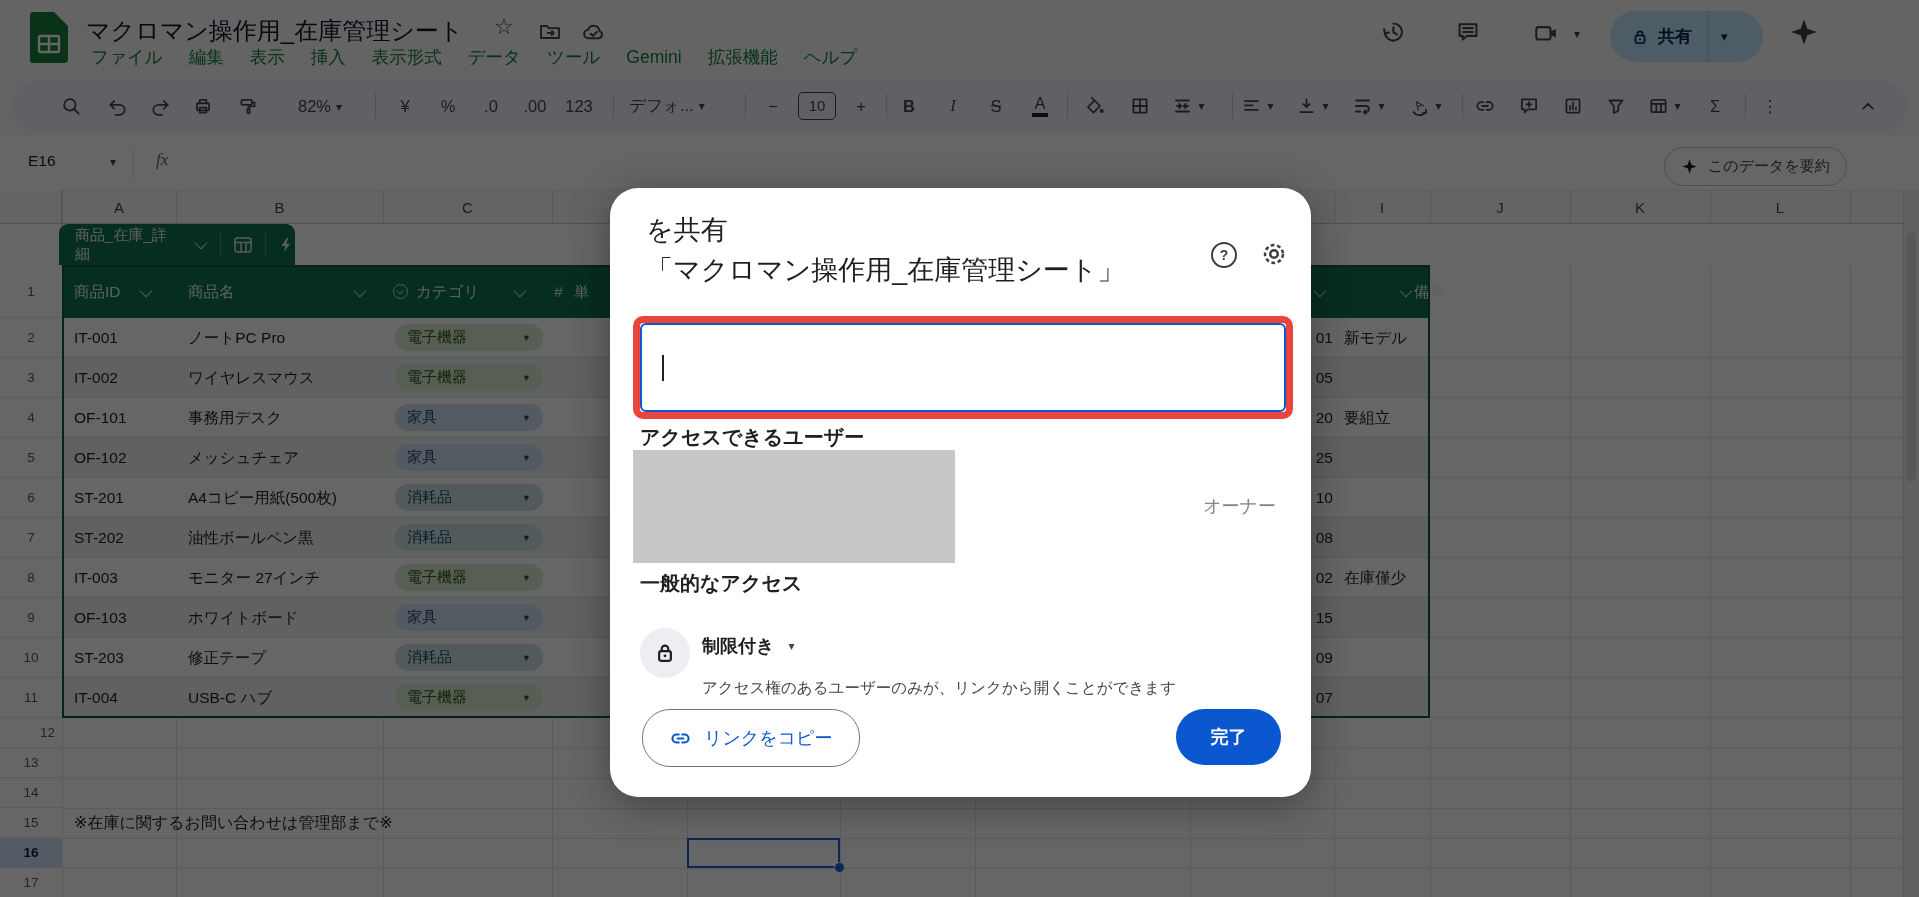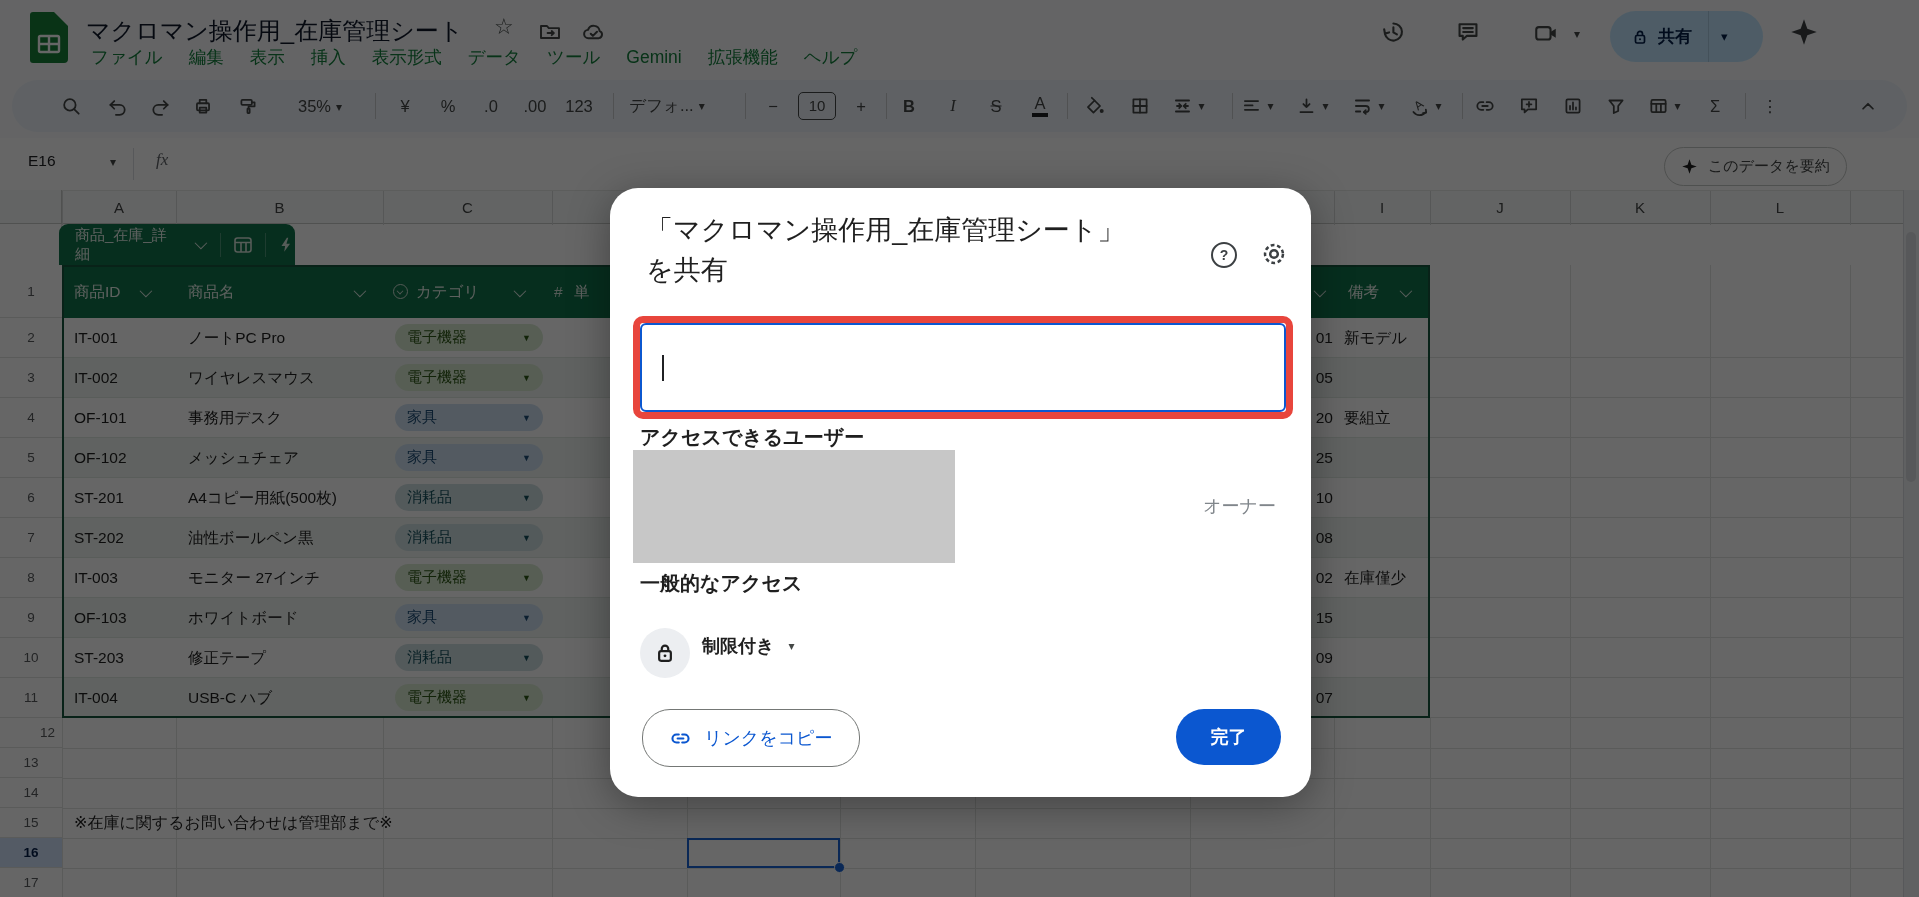--- a/index.html
+++ b/index.html
@@ -213,21 +213,21 @@
         </svg>
       </div>
       <div class="tb-item" style="left: 236px;">
         <svg width="22" height="22" viewBox="0 0 20 20" fill="none" stroke="currentColor" stroke-width="1.6" stroke-linecap="round" stroke-linejoin="round">
           <rect x="4" y="4.5" width="9.5" height="4.5" rx="1"></rect>
           <path d="M13.5 6.7 H16 v3.6 H10.5 v2"></path>
           <rect x="9.5" y="12.3" width="2" height="4.2" rx=".5"></rect>
         </svg>
       </div>
       <div class="tb-item" style="left: 308px;">
-        <span style="font-size: 16.5px;">35%</span>
+        <span style="font-size: 16.5px;">82%</span>
         <span class="caret">▾</span>
       </div>
       <div class="tb-div" style="left: 363px;"></div>
       <div class="tb-item" style="left: 393px;">
         <span style="font-size: 16.5px;">¥</span>
       </div>
       <div class="tb-item" style="left: 436px;">
         <span style="font-size: 16.5px;">%</span>
       </div>
       <div class="tb-item" style="left: 479px;">
@@ -491,21 +491,21 @@
     <span class="hcell" style="left:12px;">商品ID</span>
     <span class="wchev" style="position:absolute;left:78px;top:23px;"></span>
     <span class="hcell" style="left:126px;">商品名</span>
     <span class="wchev" style="position:absolute;left:292px;top:23px;"></span>
     <span class="cat-ic" style="left:331px;"></span>
     <span class="hcell" style="left:354px;">カテゴリ</span>
     <span class="wchev" style="position:absolute;left:452px;top:23px;"></span>
     <span class="hcell" style="left:492px;color:#cfe0d6;">#</span>
     <span class="hcell" style="left:512px;">単</span>
     <span class="wchev" style="position:absolute;left:1252px;top:23px;"></span>
-    <span class="hcell" style="left:1286px;font-family:Liberation Serif, serif;">備考</span>
+    <span class="hcell" style="left:1352px;font-family:Liberation Serif, serif;">備考</span>
     <span class="wchev" style="position:absolute;left:1338px;top:23px;"></span>
   </div>
 
   <div id="table-rows">
       <div class="trow" style="top: 318px; background: rgb(255, 255, 255);">
         <div class="cid">IT-001</div>
         <div class="cname">ノートPC Pro</div>
         <div class="chip" style="background: rgb(217, 234, 211); color: rgb(47, 90, 24);">
           <span>電子機器</span>
           <span class="v">▼</span>
@@ -600,22 +600,22 @@
   <div id="table-frame" class="abs"></div>
 
   <div id="note15" class="abs">※在庫に関するお問い合わせは管理部まで※</div>
   <div id="sel-cell" class="abs"></div>
   <div id="sel-handle" class="abs"></div>
 
   <div id="overlay" class="abs"></div>
 
   <div id="dialog" class="abs">
     <div id="dlg-title" class="abs">
+      <div>を共有</div>
       <div>「マクロマン操作用_在庫管理シート」</div>
-      <div>を共有</div>
     </div>
     <div id="dlg-help" class="abs">?</div>
     <div id="dlg-gear" class="abs">
       <svg width="28" height="28" viewBox="0 0 20 20" fill="none" stroke="currentColor" stroke-width="1.8">
           <circle cx="10" cy="10" r="6.4" stroke-dasharray="2.7 1.9"></circle>
           <circle cx="10" cy="10" r="2.7"></circle>
         </svg>
     </div>
 
     <div id="red-box" class="abs">
@@ -635,20 +635,21 @@
             <rect x="5.5" y="8.5" width="9" height="7.5" rx="1.5"></rect>
             <path d="M7.5 8.5 V6.8 a2.5 2.5 0 0 1 5 0 V8.5"></path>
             <circle cx="10" cy="12.2" r="1.1" fill="#1f1f1f" stroke="none"></circle>
           </svg>
       </span>
     </div>
     <div id="restricted" class="abs">
       <span>制限付き</span>
       <span class="car">▾</span>
     </div>
+    <div id="restricted-desc" class="abs">アクセス権のあるユーザーのみが、リンクから開くことができます</div>
 
     <div id="copy-link-btn" class="abs">
       <span style="display:flex;">
         <svg width="23" height="23" viewBox="0 0 20 20" fill="none" stroke="#0b57d0" stroke-width="1.8" stroke-linecap="round">
             <path d="M8.5 6.5 H6.5 a3.5 3.5 0 0 0 0 7 H8.5"></path>
             <path d="M11.5 6.5 H13.5 a3.5 3.5 0 0 1 0 7 H11.5"></path>
             <path d="M7.5 10 H12.5"></path>
           </svg>
       </span>
       <span>リンクをコピー</span>

